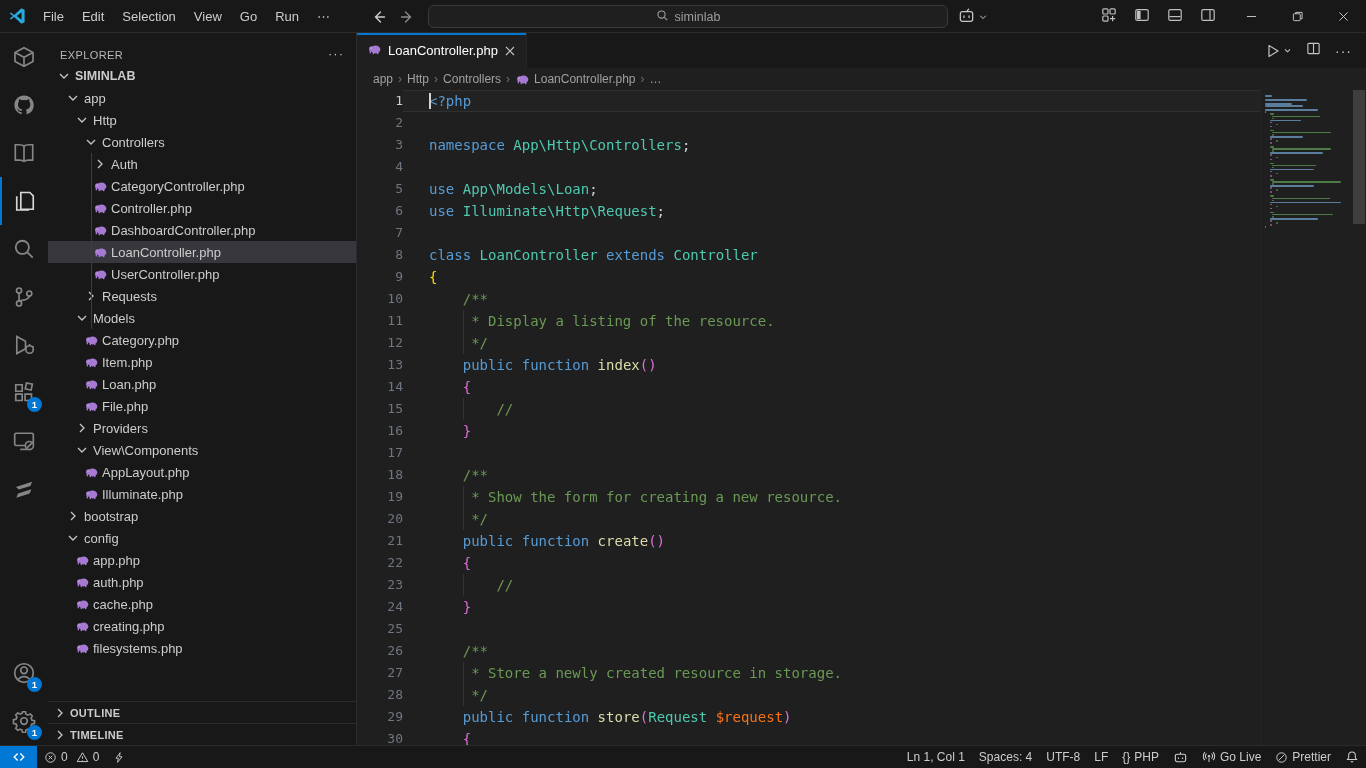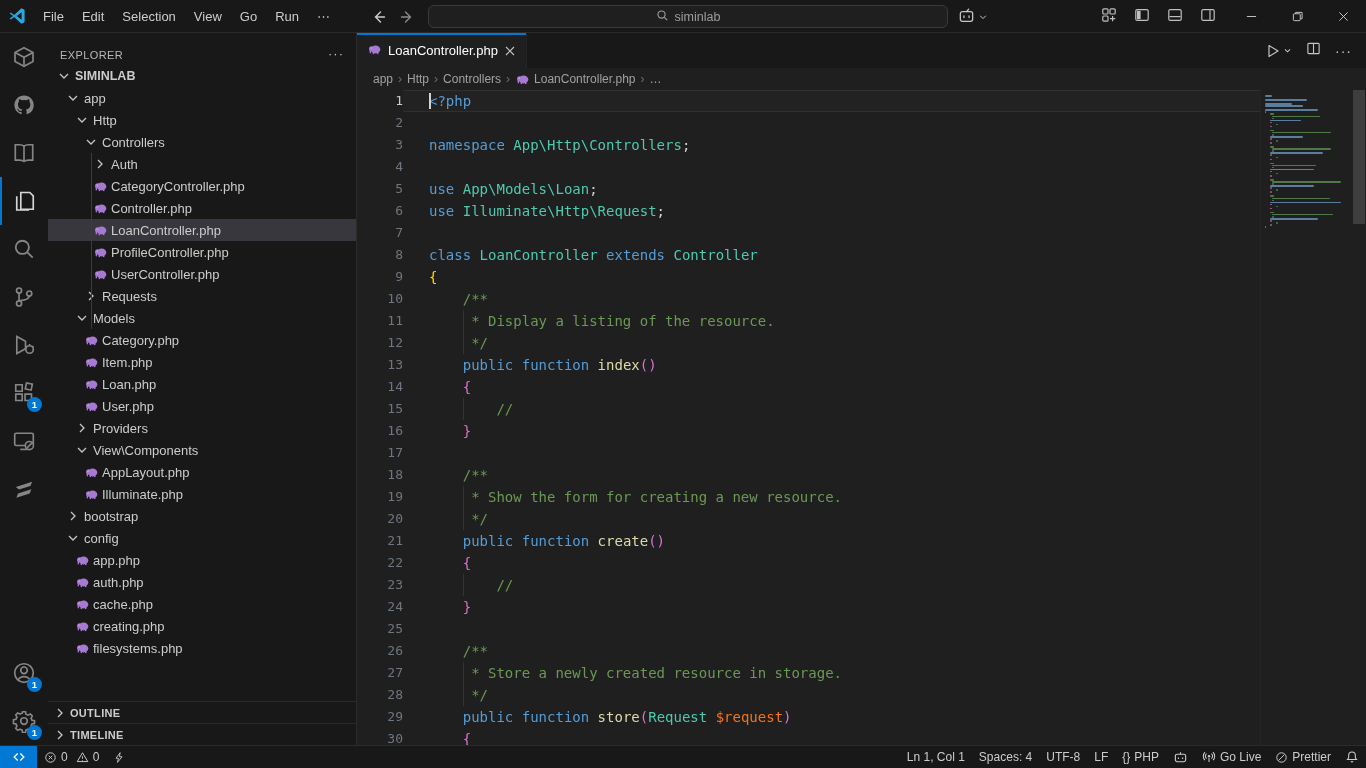--- a/index.html
+++ b/index.html
@@ -334,20 +334,35 @@
                   <circle cx="5" cy="7.2" r="2.8"></circle>
                   <rect x="2.8" y="7.6" width="1.5" height="4.6" rx=".75"></rect>
                   <rect x="6" y="10.5" width="1.6" height="2.4"></rect>
                   <rect x="10.6" y="10.5" width="1.6" height="2.4"></rect>
                 </g>
                 <circle cx="4.4" cy="6.4" r=".6" fill="#e8ddf5"></circle>
               </svg>
             </span>
             <span class="tlabel">Controller.php</span>
           </div>
+          <div class="trow" style="padding-left: 44px;">
+            <span class="twisty">
+              <svg width="15" height="15" viewBox="0 0 16 16">
+                <g fill="#a679d2">
+                  <ellipse cx="9.2" cy="8" rx="5" ry="4.2"></ellipse>
+                  <circle cx="5" cy="7.2" r="2.8"></circle>
+                  <rect x="2.8" y="7.6" width="1.5" height="4.6" rx=".75"></rect>
+                  <rect x="6" y="10.5" width="1.6" height="2.4"></rect>
+                  <rect x="10.6" y="10.5" width="1.6" height="2.4"></rect>
+                </g>
+                <circle cx="4.4" cy="6.4" r=".6" fill="#e8ddf5"></circle>
+              </svg>
+            </span>
+            <span class="tlabel">DashboardController.php</span>
+          </div>
           <div class="trow sel" style="padding-left: 44px;">
             <span class="twisty">
               <svg width="15" height="15" viewBox="0 0 16 16">
                 <g fill="#a679d2">
                   <ellipse cx="9.2" cy="8" rx="5" ry="4.2"></ellipse>
                   <circle cx="5" cy="7.2" r="2.8"></circle>
                   <rect x="2.8" y="7.6" width="1.5" height="4.6" rx=".75"></rect>
                   <rect x="6" y="10.5" width="1.6" height="2.4"></rect>
                   <rect x="10.6" y="10.5" width="1.6" height="2.4"></rect>
                 </g>
@@ -362,35 +377,20 @@
                 <g fill="#a679d2">
                   <ellipse cx="9.2" cy="8" rx="5" ry="4.2"></ellipse>
                   <circle cx="5" cy="7.2" r="2.8"></circle>
                   <rect x="2.8" y="7.6" width="1.5" height="4.6" rx=".75"></rect>
                   <rect x="6" y="10.5" width="1.6" height="2.4"></rect>
                   <rect x="10.6" y="10.5" width="1.6" height="2.4"></rect>
                 </g>
                 <circle cx="4.4" cy="6.4" r=".6" fill="#e8ddf5"></circle>
               </svg>
             </span>
-            <span class="tlabel">ProfileController.php</span>
-          </div>
-          <div class="trow" style="padding-left: 44px;">
-            <span class="twisty">
-              <svg width="15" height="15" viewBox="0 0 16 16">
-                <g fill="#a679d2">
-                  <ellipse cx="9.2" cy="8" rx="5" ry="4.2"></ellipse>
-                  <circle cx="5" cy="7.2" r="2.8"></circle>
-                  <rect x="2.8" y="7.6" width="1.5" height="4.6" rx=".75"></rect>
-                  <rect x="6" y="10.5" width="1.6" height="2.4"></rect>
-                  <rect x="10.6" y="10.5" width="1.6" height="2.4"></rect>
-                </g>
-                <circle cx="4.4" cy="6.4" r=".6" fill="#e8ddf5"></circle>
-              </svg>
-            </span>
             <span class="tlabel">UserController.php</span>
           </div>
           <div class="trow" style="padding-left: 35px; text-align: right;">
             <span class="twisty">
               <svg width="16" height="16" viewBox="0 0 16 16" fill="none" stroke="currentColor" stroke-width="1.3">
                 <path d="m6 4 4 4-4 4"></path>
               </svg>
             </span>
             <span class="tlabel">Requests</span>
           </div>
@@ -453,21 +453,21 @@
                 <g fill="#a679d2">
                   <ellipse cx="9.2" cy="8" rx="5" ry="4.2"></ellipse>
                   <circle cx="5" cy="7.2" r="2.8"></circle>
                   <rect x="2.8" y="7.6" width="1.5" height="4.6" rx=".75"></rect>
                   <rect x="6" y="10.5" width="1.6" height="2.4"></rect>
                   <rect x="10.6" y="10.5" width="1.6" height="2.4"></rect>
                 </g>
                 <circle cx="4.4" cy="6.4" r=".6" fill="#e8ddf5"></circle>
               </svg>
             </span>
-            <span class="tlabel">User.php</span>
+            <span class="tlabel">File.php</span>
           </div>
           <div class="trow" style="padding-left: 26px;">
             <span class="twisty">
               <svg width="16" height="16" viewBox="0 0 16 16" fill="none" stroke="currentColor" stroke-width="1.3">
                 <path d="m6 4 4 4-4 4"></path>
               </svg>
             </span>
             <span class="tlabel">Providers</span>
           </div>
           <div class="trow" style="padding-left: 26px;">

